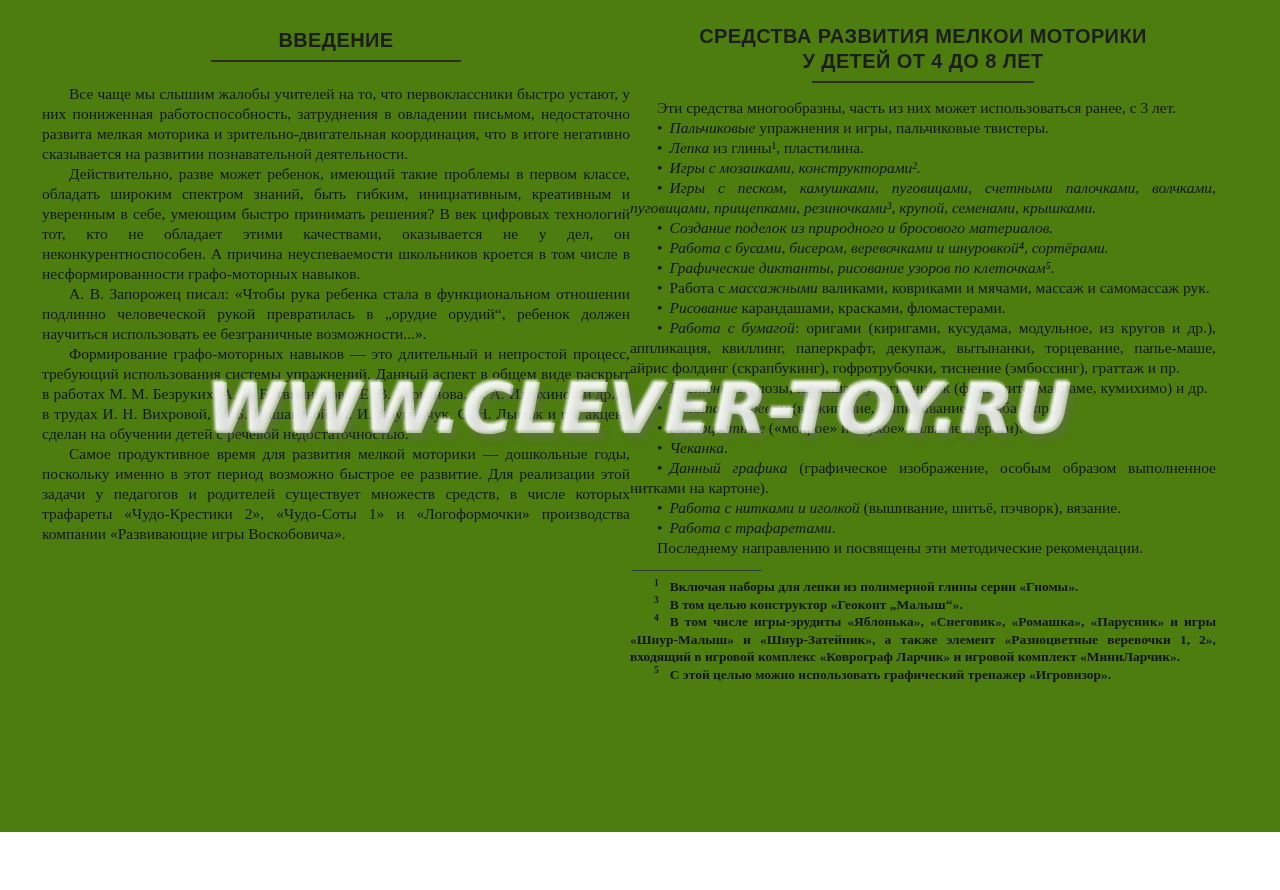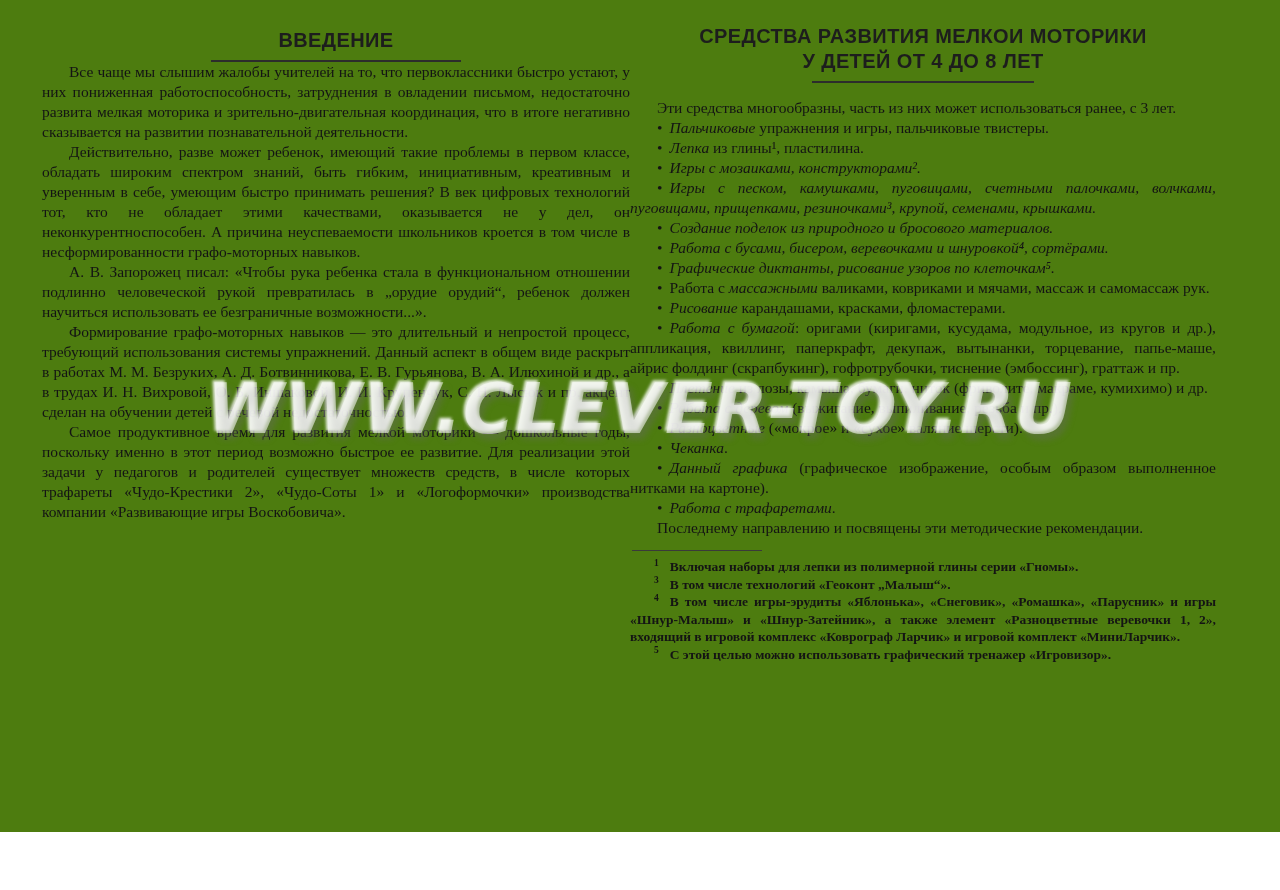--- a/index.html
+++ b/index.html
@@ -29,20 +29,21 @@
   }
   .title-rule {
     height: 0;
     border-top: 2px solid #2c2c2c;
     margin: 7px auto 0 auto;
   }
   .page-left  .title-rule { width: 250px; }
   .page-right .title-rule { width: 222px; }
 
   .body-text {
+    margin-top: 22px;
     font-size: 15.5px;
     line-height: 20px;
     text-align: justify;
   }
   .page-right .body-text { margin-top: 15px; }
 
   .body-text p, .bullets p { margin: 0; text-indent: 27px; }
   .bullet-dot { padding-right: 7px; }
   .seg-italic { font-style: italic; }
 
@@ -120,29 +121,30 @@
           <p class="bullet-par"><span class="bullet-dot">•</span><span class="seg-italic">Работа с бусами, бисером, веревочками и шнуровкой⁴, сортёрами.</span></p>
           <p class="bullet-par"><span class="bullet-dot">•</span><span class="seg-italic">Графические диктанты, рисование узоров по клеточкам⁵.</span></p>
           <p class="bullet-par"><span class="bullet-dot">•</span><span class="seg-roman">Работа с </span><span class="seg-italic">массажными</span><span class="seg-roman"> валиками, ковриками и мячами, массаж и самомассаж рук.</span></p>
           <p class="bullet-par"><span class="bullet-dot">•</span><span class="seg-italic">Рисование</span><span class="seg-roman"> карандашами, красками, фломастерами.</span></p>
           <p class="bullet-par"><span class="bullet-dot">•</span><span class="seg-italic">Работа с бумагой</span><span class="seg-roman">: оригами (киригами, кусудама, модульное, из кругов и др.), аппликация, квиллинг, паперкрафт, декупаж, вытынанки, торцевание, папье-маше, айрис фолдинг (скрапбукинг), гофротрубочки, тиснение (эмбоссинг), граттаж и пр.</span></p>
           <p class="bullet-par"><span class="bullet-dot">•</span><span class="seg-italic">Плетение</span><span class="seg-roman"> из лозы, камыша, бумаги, ниток (фриволите, макраме, кумихимо) и др.</span></p>
           <p class="bullet-par"><span class="bullet-dot">•</span><span class="seg-italic">Работа с деревом</span><span class="seg-roman"> (выжигание, выпиливание, резьба и пр.).</span></p>
           <p class="bullet-par"><span class="bullet-dot">•</span><span class="seg-italic">Разноцветные</span><span class="seg-roman"> («мокрое» и «сухое» валяние шерсти).</span></p>
           <p class="bullet-par"><span class="bullet-dot">•</span><span class="seg-italic">Чеканка</span><span class="seg-roman">.</span></p>
           <p class="bullet-par"><span class="bullet-dot">•</span><span class="seg-italic">Данный графика</span><span class="seg-roman"> (графическое изображение, особым образом выполненное нитками на картоне).</span></p>
+          <p class="bullet-par"><span class="bullet-dot">•</span><span class="seg-italic">Работа с нитками и иголкой</span><span class="seg-roman"> (вышивание, шитьё, пэчворк), вязание.</span></p>
           <p class="bullet-par"><span class="bullet-dot">•</span><span class="seg-italic">Работа с трафаретами</span><span class="seg-roman">.</span></p>
         </div>
       <p>Последнему направлению и посвящены эти методические рекомендации.</p>
     </div>
     <div class="footnotes">
       <div class="fn-rule"></div>
       <div>
           <p class="footnote"><span class="fn-num">1</span><span class="fn-text">Включая наборы для лепки из полимерной глины серии «Гномы».</span></p>
-          <p class="footnote"><span class="fn-num">3</span><span class="fn-text">В том числе технологий «Геоконт „Малыш“».</span></p>
+          <p class="footnote"><span class="fn-num">3</span><span class="fn-text">В том целью конструктор «Геоконт „Малыш“».</span></p>
           <p class="footnote"><span class="fn-num">4</span><span class="fn-text">В том числе игры-эрудиты «Яблонька», «Снеговик», «Ромашка», «Парусник» и игры «Шнур-Малыш» и «Шнур-Затейник», а также элемент «Разноцветные веревочки 1, 2», входящий в игровой комплекс «Коврограф Ларчик» и игровой комплект «МиниЛарчик».</span></p>
           <p class="footnote"><span class="fn-num">5</span><span class="fn-text">С этой целью можно использовать графический тренажер «Игровизор».</span></p>
         </div>
     </div>
   </div>
 
   <div class="watermark">WWW.CLEVER-TOY.RU</div>
 
 </div>
 

